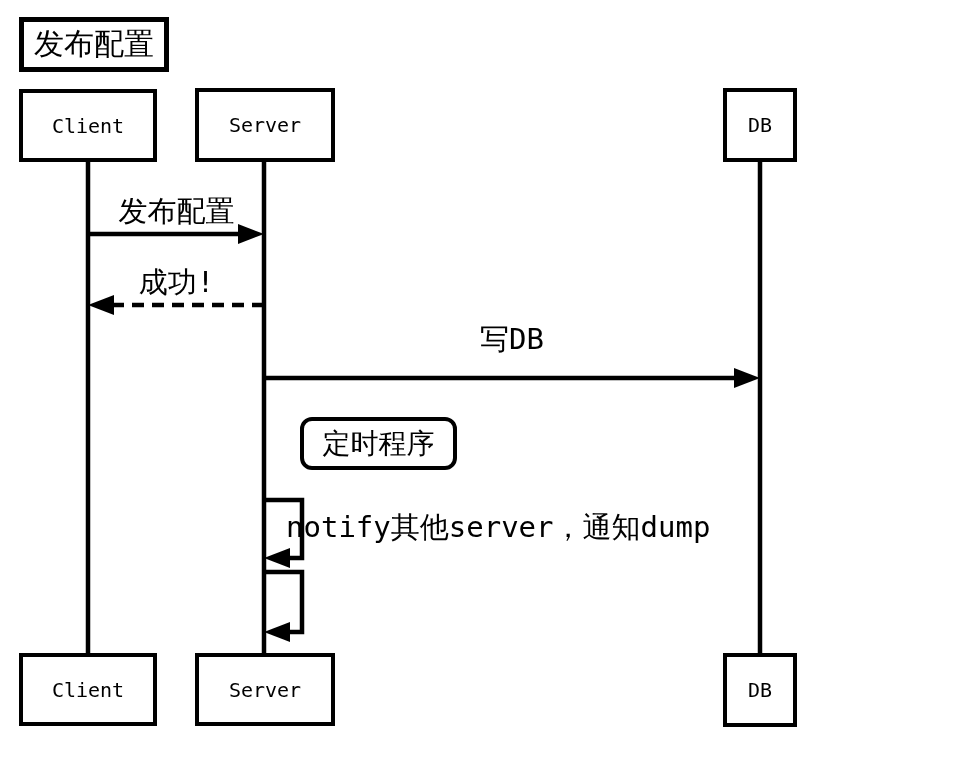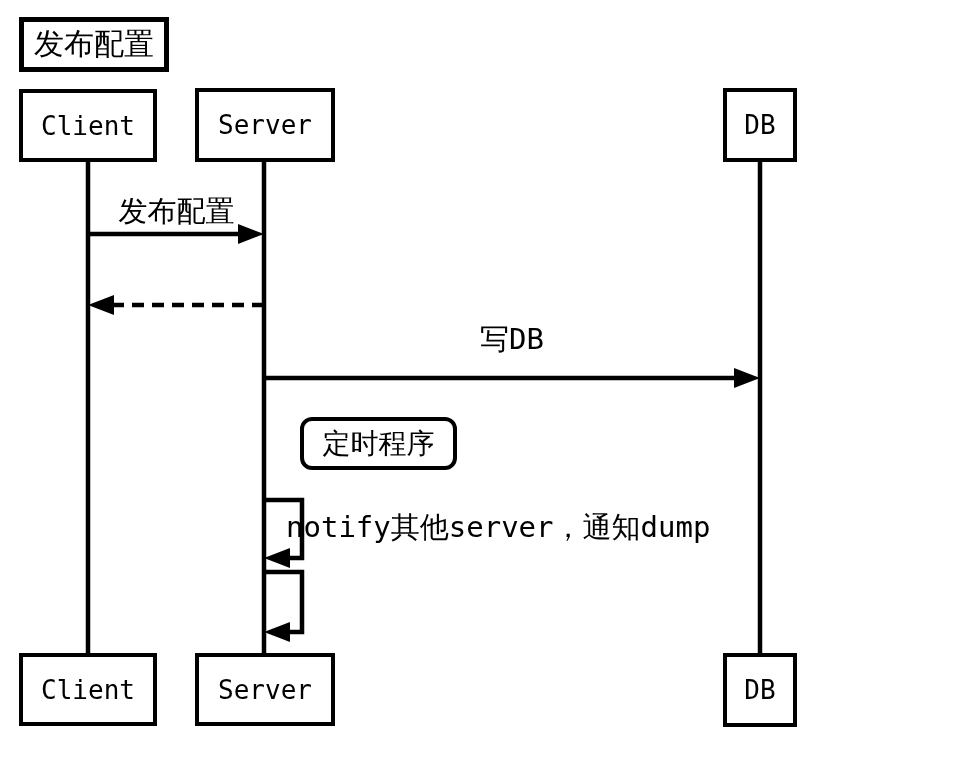--- a/index.html
+++ b/index.html
@@ -20,21 +20,21 @@
     left: 0; top: 0;
     width: 964px; height: 780px;
   }
   .box {
     position: absolute;
     border: 4px solid #000000;
     background: #ffffff;
     display: flex;
     align-items: center;
     justify-content: center;
-    font-size: 26px;
+    font-size: 20px;
     letter-spacing: 0px;
     white-space: nowrap;
   }
   .title-box {
     border-width: 5px;
     font-size: 30px;
   }
   .note-box {
     font-size: 28px;
   }
@@ -74,20 +74,21 @@
     <polygon points="264,632 290,622 290,642" fill="#000"></polygon>
   </svg>
 
   <div class="box title-box" style="left:19px; top:17px; width:150px; height:55px;">发布配置</div>
 
   <div class="box" style="left:19px; top:89px; width:138px; height:73px;">Client</div>
   <div class="box" style="left:195px; top:88px; width:140px; height:74px;">Server</div>
   <div class="box" style="left:723px; top:88px; width:74px; height:74px;">DB</div>
 
   <div class="msg-label centered" style="left:88px; top:196px; width:177px;">发布配置</div>
+  <div class="msg-label centered" style="left:88px; top:267px; width:177px;">成功!</div>
   <div class="msg-label centered" style="left:264px; top:324px; width:496px;">写DB</div>
 
   <div class="box note-box" style="left:300px; top:417px; width:157px; height:53px;border-radius:12px;">定时程序</div>
 
   <div class="msg-label" style="left:286px; top:512px;">notify其他server，通知dump</div>
 
   <div class="box" style="left:19px; top:653px; width:138px; height:73px;">Client</div>
   <div class="box" style="left:195px; top:653px; width:140px; height:73px;">Server</div>
   <div class="box" style="left:723px; top:653px; width:74px; height:74px;">DB</div>
 

